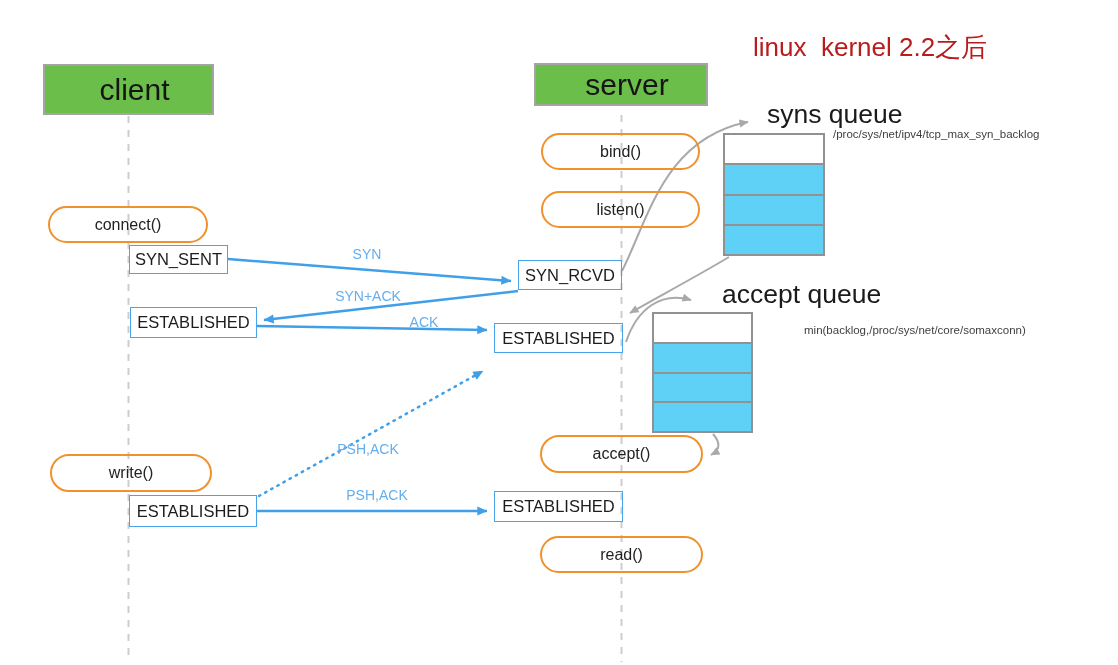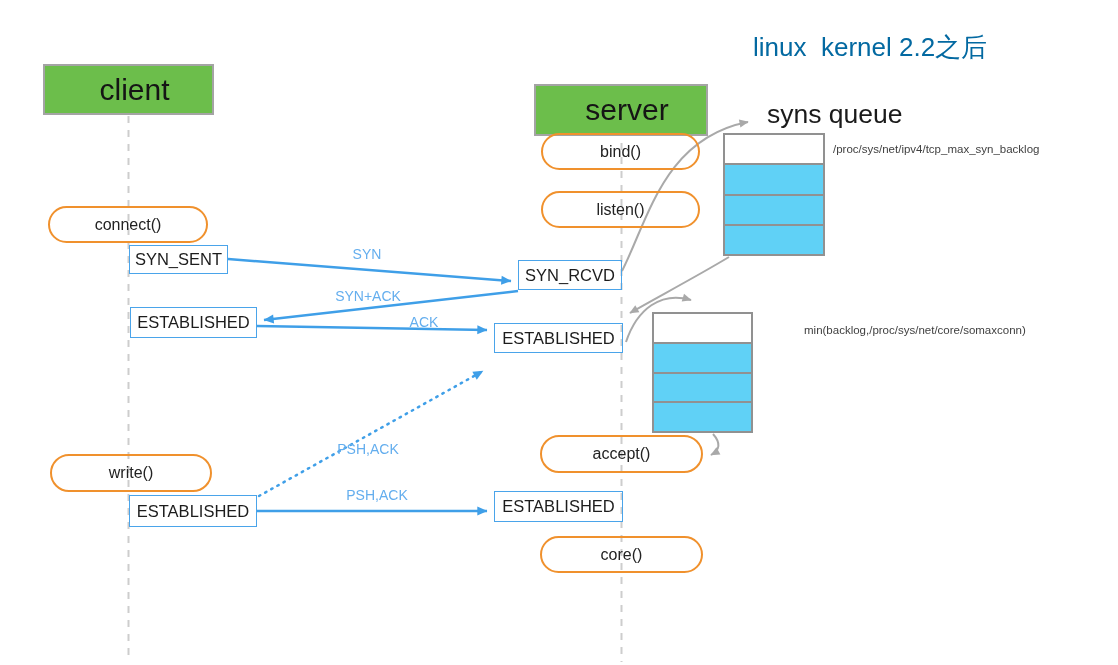--- a/index.html
+++ b/index.html
@@ -11,21 +11,21 @@
          justify-content:center;font-size:30px;color:#151515;padding-left:12px;}
   .pill{border:2.5px solid var(--orange);border-radius:20px;background:transparent;
         display:flex;align-items:center;justify-content:center;font-size:16px;color:#222;}
   .sbox{border:1.5px solid var(--bluebox);background:transparent;display:flex;align-items:center;
         justify-content:center;font-size:16.5px;color:#1c1c1c;white-space:nowrap;}
   .queue{border:2.5px solid #919191;display:flex;flex-direction:column;background:#fff;}
   .qcell{flex:1;background:#fff;border-top:2.5px solid #919191;}
   .qcell:first-child{border-top:none;}
   .qcell.filled{background:var(--cyan);}
   .heading{font-size:26.5px;color:#1a1a1a;white-space:pre;}
-  .title{font-size:26px;color:#0369a1;white-space:pre;}
+  .title{font-size:26px;color:#b91c1c;white-space:pre;}
   .note{font-size:11.5px;color:#3f3f3f;white-space:pre;}
   .msg{font-size:14px;color:var(--msgblue);transform:translateX(-50%);white-space:pre;}
   .lifeline{stroke:#cdcdcd;stroke-width:2;stroke-dasharray:7 7;fill:none;}
   .barrow{stroke:var(--blue);stroke-width:2.5;fill:none;}
   .barrow.dotted{stroke-dasharray:1.5 5.5;stroke-linecap:round;}
   .garrow{stroke:var(--gray);stroke-width:2;fill:none;}
   .fill-blue{fill:var(--blue);}
   .fill-gray{fill:var(--gray);}
 </style>
 </head>
@@ -54,28 +54,28 @@
 
     <path d="M622,271 C648,220 664,138 748,122" class="garrow" marker-end="url(#mg)"></path>
     <path d="M729,257 C694,278 654,299 630,313" class="garrow" marker-end="url(#mg)"></path>
     <path d="M626,342 C637,309 661,291 691,300" class="garrow" marker-end="url(#mg)"></path>
     <path d="M713,434 C721,443 720,450 711,455" class="garrow" marker-end="url(#mg)"></path>
   </svg>
 
   <div class="abs title" style="left:753px;top:30px;">linux  kernel 2.2之后</div>
 
   <div class="abs actor" style="left:43px;top:64px;width:171px;height:51px;">client</div>
-  <div class="abs actor" style="left:534px;top:63px;width:174px;height:52px;margin-top:21px;">server</div>
+  <div class="abs actor" style="left:534px;top:63px;width:174px;height:43px;">server</div>
 
   <div class="abs pill" style="left:48px;top:206px;width:160px;height:37px;">connect()</div>
   <div class="abs pill" style="left:50px;top:454px;width:162px;height:38px;">write()</div>
   <div class="abs pill" style="left:541px;top:133px;width:159px;height:37px;">bind()</div>
   <div class="abs pill" style="left:541px;top:191px;width:159px;height:37px;">listen()</div>
   <div class="abs pill" style="left:540px;top:435px;width:163px;height:38px;">accept()</div>
-  <div class="abs pill" style="left:540px;top:536px;width:163px;height:37px;">core()</div>
+  <div class="abs pill" style="left:540px;top:536px;width:163px;height:37px;">read()</div>
 
   <div class="abs sbox" style="left:129px;top:245px;width:99px;height:29px;">SYN_SENT</div>
   <div class="abs sbox" style="left:130px;top:307px;width:127px;height:31px;">ESTABLISHED</div>
   <div class="abs sbox" style="left:129px;top:495px;width:128px;height:32px;">ESTABLISHED</div>
   <div class="abs sbox" style="left:518px;top:260px;width:104px;height:30px;">SYN_RCVD</div>
   <div class="abs sbox" style="left:494px;top:323px;width:129px;height:30px;">ESTABLISHED</div>
   <div class="abs sbox" style="left:494px;top:491px;width:129px;height:31px;">ESTABLISHED</div>
 
   <div class="abs msg" style="left:367px;top:246px;">SYN</div>
   <div class="abs msg" style="left:368px;top:288px;">SYN+ACK</div>
@@ -83,22 +83,23 @@
   <div class="abs msg" style="left:368px;top:441px;">PSH,ACK</div>
   <div class="abs msg" style="left:377px;top:487px;">PSH,ACK</div>
 
   <div class="abs heading" style="left:767px;top:99px;">syns queue</div>
   <div class="abs queue" style="left:723px;top:133px;width:102px;height:123px;">
       <div class="qcell empty"></div>
       <div class="qcell filled"></div>
       <div class="qcell filled"></div>
       <div class="qcell filled"></div>
     </div>
-  <div class="abs note" style="left:833px;top:143px;text-align:right;">/proc/sys/net/ipv4/tcp_max_syn_backlog</div>
+  <div class="abs note" style="left:833px;top:128px;text-align:right;">/proc/sys/net/ipv4/tcp_max_syn_backlog</div>
 
+  <div class="abs heading" style="left:722px;top:279px;">accept queue</div>
   <div class="abs queue" style="left:652px;top:312px;width:101px;height:121px;">
       <div class="qcell empty"></div>
       <div class="qcell filled"></div>
       <div class="qcell filled"></div>
       <div class="qcell filled"></div>
     </div>
   <div class="abs note" style="left:756px;top:324px;padding-left:48px;">min(backlog,/proc/sys/net/core/somaxconn)</div>
 
 </div>
 

